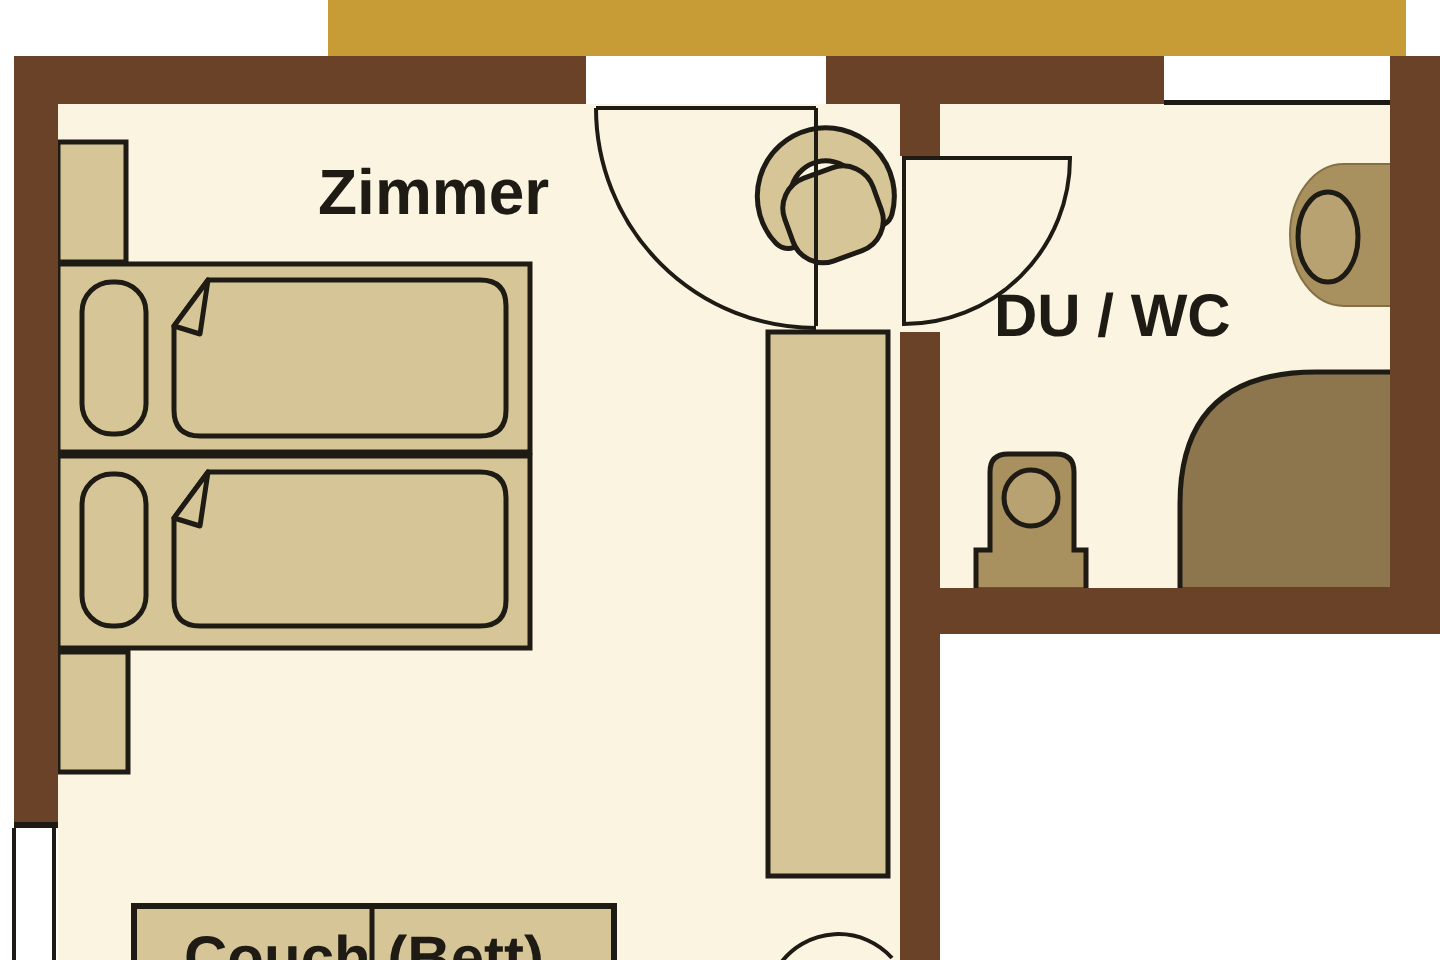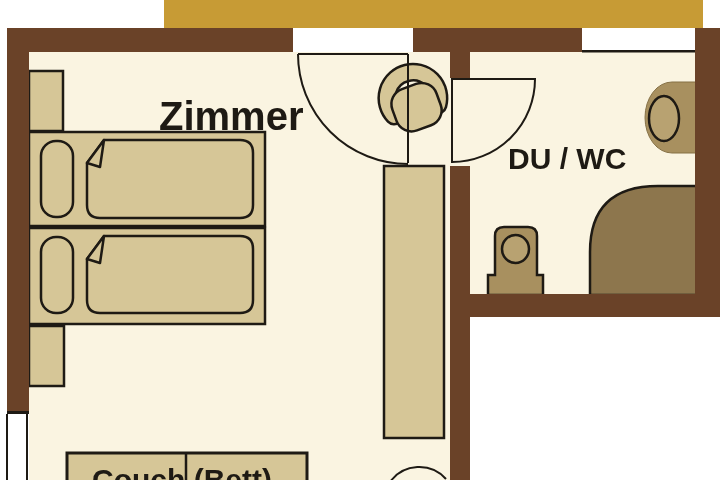--- a/index.html
+++ b/index.html
@@ -11,22 +11,22 @@
     font-family:"Liberation Sans", sans-serif;
   }
   .canvas svg{position:absolute;left:0;top:0;}
   .plan-label{
     position:absolute;
     font-weight:bold;
     color:#1e1a14;
     white-space:nowrap;
     line-height:1;
   }
-  .label-room{left:159px;top:96px;font-size:40px;}
-  .label-bath{left:508px;top:144px;font-size:30px;}
+  .label-room{left:159px;top:80px;font-size:32px;}
+  .label-bath{left:497px;top:144px;font-size:30px;}
   .label-couch{left:92px;top:465px;font-size:30px;}
 </style>
 </head>
 <body>
 
 <div class="canvas">
   <svg width="720" height="480" viewBox="0 0 720 480">
 
     <rect x="164" y="0" width="539" height="28" fill="#C79B35"></rect>
 

